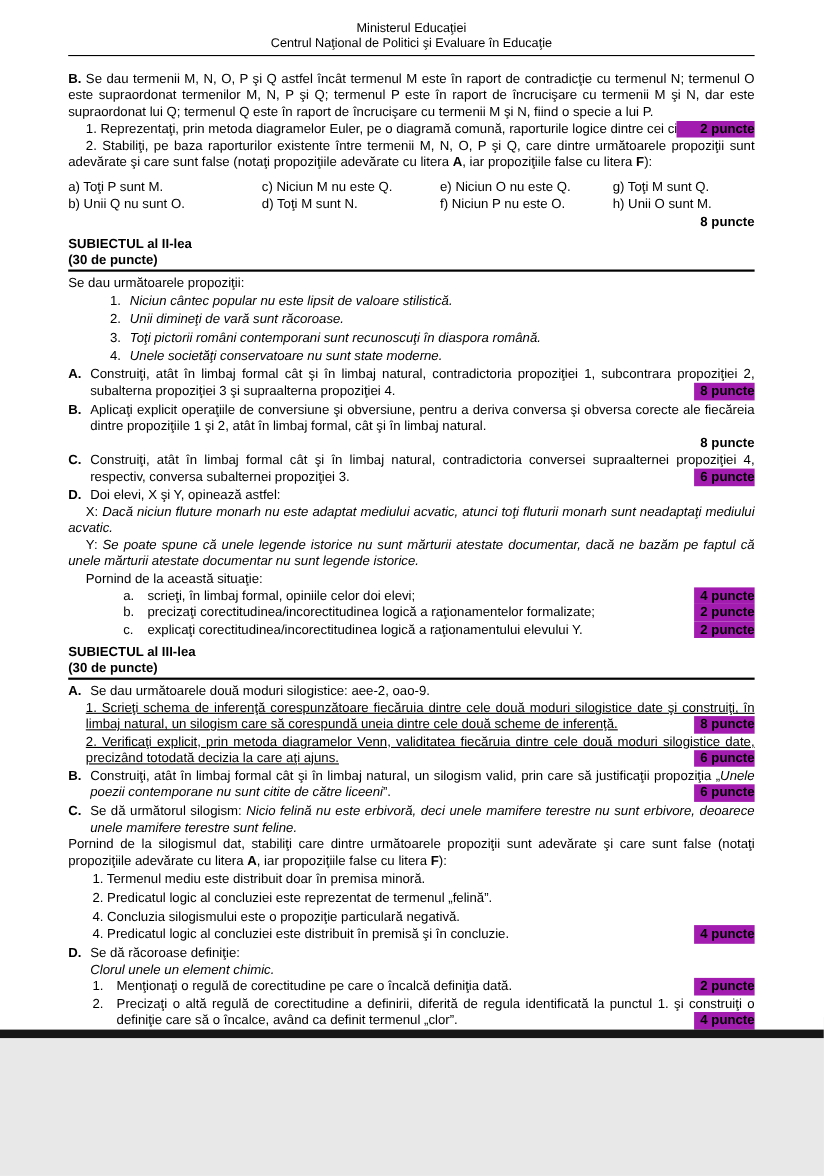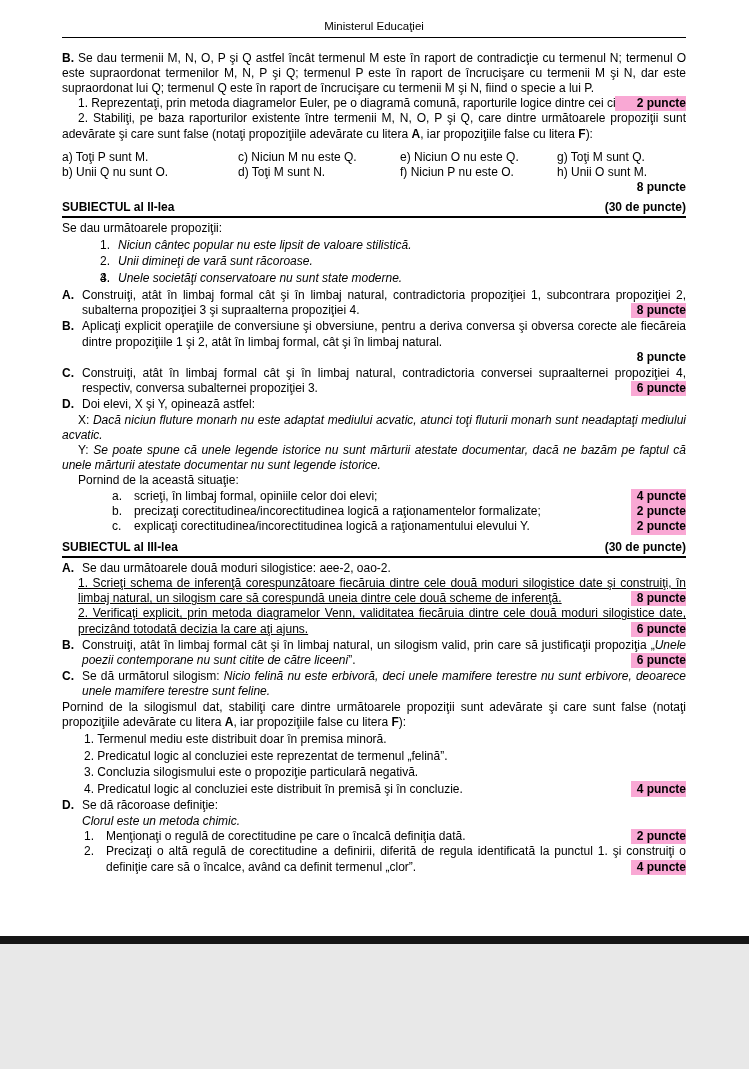--- a/index.html
+++ b/index.html
@@ -9,28 +9,28 @@
     position:relative; width:749px; height:944px; background:#ffffff;
     overflow:hidden; margin:0; 
   }
   .content { position:absolute; left:62px; right:63px; top:20px; }
   .doc-header { text-align:center; font-size:11.5px; line-height:13.5px; padding-bottom:3px; border-bottom:1.5px solid #000; }
   .body-text { margin-top:13px; }
   p.just { text-align:justify; line-height:15.2px; }
   .b { font-weight:bold; }
   .i { font-style:italic; }
   .rel { position:relative; }
-  .pts { position:absolute; right:0; bottom:0; font-weight:bold; background:#f9a8d4; padding-left:6px; }
+  .pts { position:absolute; right:0; bottom:0; font-weight:bold; background:#a21caf; padding-left:6px; }
   .num-item { text-indent:16px; }
   .hang { padding-left:20px; position:relative; }
   .hang > .lbl { position:absolute; left:0; top:0; font-weight:bold; }
   .opts { display:grid; grid-template-columns:176px 162px 157px auto; margin-top:8px; line-height:15.2px; }
   .opts-pts { text-align:right; font-weight:bold; line-height:15.2px; }
   .subj-head { display:flex; justify-content:space-between; font-weight:bold;
-               border-bottom:2px solid #000; padding-bottom:1px; margin-top:5px; margin-bottom:3px; line-height:15px; }
+               border-bottom:2px solid #000; padding-bottom:1px; margin-top:5px; margin-bottom:3px; line-height:15px;flex-direction:column; }
   .prop-list { line-height:16.8px; }
   .prop-item { padding-left:56px; position:relative; font-style:italic; }
   .prop-item > .num { position:absolute; left:38px; font-style:normal; }
   .task { margin-top:1px; }
   .xy { text-indent:16px; line-height:15.2px; text-align:justify; }
   .sub-item { padding-left:72px; position:relative; line-height:15.4px; }
   .sub-item > .num { position:absolute; left:50px; }
   .a-item { padding-left:16px; text-align:justify; line-height:15.2px; position:relative;text-decoration:underline; }
   .stmt-list { line-height:16.6px; margin-top:1px; }
   .stmt { padding-left:22px; position:relative; }
@@ -43,20 +43,21 @@
 </style>
 </head>
 <body>
 
 <div class="page">
 
   <div class="content">
 
     <div class="doc-header">
       <div>Ministerul Educaţiei</div>
+      <div>Centrul Naţional de Politici şi Evaluare în Educaţie</div>
     </div>
 
     <div class="body-text">
 
       <p class="just"><span class="b">B.</span><span> Se dau termenii M, N, O, P şi Q astfel încât termenul M este în raport de contradicţie cu termenul N; termenul O este supraordonat termenilor M, N, P şi Q; termenul P este în raport de încrucişare cu termenii M şi N, dar este supraordonat lui Q; termenul Q este în raport de încrucişare cu termenii M şi N, fiind o specie a lui P.</span></p>
 
       <p class="just num-item rel"><span>1. Reprezentaţi, prin metoda diagramelor Euler, pe o diagramă comună, raporturile logice dintre cei cinci termeni.</span><span class="pts">2 puncte</span></p>
 
       <p class="just num-item"><span>2. Stabiliţi, pe baza raporturilor existente între termenii M, N, O, P şi Q, care dintre următoarele propoziţii sunt adevărate şi care sunt false (notaţi propoziţiile adevărate cu litera </span><span class="b">A</span><span>, iar propoziţiile false cu litera </span><span class="b">F</span><span>):</span></p>
 
@@ -75,21 +76,21 @@
       <div class="subj-head">
         <span>SUBIECTUL al II-lea</span>
         <span>(30 de puncte)</span>
       </div>
 
       <p class="just">Se dau următoarele propoziţii:</p>
 
       <div class="prop-list">
         <div class="prop-item"><span class="num">1.</span><span>Niciun cântec popular nu este lipsit de valoare stilistică.</span></div>
         <div class="prop-item"><span class="num">2.</span><span>Unii dimineţi de vară sunt răcoroase.</span></div>
-        <div class="prop-item"><span class="num">3.</span></div>
+        <div class="prop-item"><span class="num">3.</span><span>Toţi pictorii români contemporani sunt recunoscuţi în diaspora română.</span></div>
         <div class="prop-item"><span class="num">4.</span><span>Unele societăţi conservatoare nu sunt state moderne.</span></div>
       </div>
 
       <p class="just hang rel task"><span class="lbl">A.</span><span>Construiţi, atât în limbaj formal cât şi în limbaj natural, contradictoria propoziţiei 1, subcontrara propoziţiei 2, subalterna propoziţiei 3 şi supraalterna propoziţiei 4.</span><span class="pts">8 puncte</span></p>
 
       <p class="just hang task"><span class="lbl">B.</span><span>Aplicaţi explicit operaţiile de conversiune şi obversiune, pentru a deriva conversa şi obversa corecte ale fiecăreia dintre propoziţiile 1 şi 2, atât în limbaj formal, cât şi în limbaj natural.</span></p>
       <div class="opts-pts">8 puncte</div>
 
       <p class="just hang rel task"><span class="lbl">C.</span><span>Construiţi, atât în limbaj formal cât şi în limbaj natural, contradictoria conversei supraalternei propoziţiei 4, respectiv, conversa subalternei propoziţiei 3.</span><span class="pts">6 puncte</span></p>
 
@@ -103,40 +104,40 @@
         <div class="sub-item rel"><span class="num">a.</span><span>scrieţi, în limbaj formal, opiniile celor doi elevi;</span><span class="pts">4 puncte</span></div>
         <div class="sub-item rel"><span class="num">b.</span><span>precizaţi corectitudinea/incorectitudinea logică a raţionamentelor formalizate;</span><span class="pts">2 puncte</span></div>
         <div class="sub-item rel"><span class="num">c.</span><span>explicaţi corectitudinea/incorectitudinea logică a raţionamentului elevului Y.</span><span class="pts">2 puncte</span></div>
       </div>
 
       <div class="subj-head">
         <span>SUBIECTUL al III-lea</span>
         <span>(30 de puncte)</span>
       </div>
 
-      <p class="just hang"><span class="lbl">A.</span><span>Se dau următoarele două moduri silogistice: aee-2, oao-2.</span></p>
+      <p class="just hang"><span class="lbl">A.</span><span>Se dau următoarele două moduri silogistice: aee-2, oao-9.</span></p>
 
       <p class="a-item rel"><span>1. Scrieţi schema de inferenţă corespunzătoare fiecăruia dintre cele două moduri silogistice date şi construiţi, în limbaj natural, un silogism care să corespundă uneia dintre cele două scheme de inferenţă.</span><span class="pts">8 puncte</span></p>
       <p class="a-item rel"><span>2. Verificaţi explicit, prin metoda diagramelor Venn, validitatea fiecăruia dintre cele două moduri silogistice date, precizând totodată decizia la care aţi ajuns.</span><span class="pts">6 puncte</span></p>
 
       <p class="just hang rel task"><span class="lbl">B.</span><span>Construiţi, atât în limbaj formal cât şi în limbaj natural, un silogism valid, prin care să justificaţii propoziţia „</span><span class="i">Unele poezii contemporane nu sunt citite de către liceeni</span><span>”.</span><span class="pts">6 puncte</span></p>
 
       <p class="just hang task"><span class="lbl">C.</span><span>Se dă următorul silogism: </span><span class="i">Nicio felină nu este erbivoră, deci unele mamifere terestre nu sunt erbivore, deoarece unele mamifere terestre sunt feline.</span></p>
 
       <p class="just"><span>Pornind de la silogismul dat, stabiliţi care dintre următoarele propoziţii sunt adevărate şi care sunt false (notaţi propoziţiile adevărate cu litera </span><span class="b">A</span><span>, iar propoziţiile false cu litera </span><span class="b">F</span><span>):</span></p>
 
       <div class="stmt-list">
         <div class="stmt">1. Termenul mediu este distribuit doar în premisa minoră.</div>
         <div class="stmt">2. Predicatul logic al concluziei este reprezentat de termenul „felină”.</div>
-        <div class="stmt">3. Concluzia silogismului este o propoziţie particulară negativă.</div>
+        <div class="stmt">4. Concluzia silogismului este o propoziţie particulară negativă.</div>
         <div class="stmt rel"><span>4. Predicatul logic al concluziei este distribuit în premisă şi în concluzie.</span><span class="pts">4 puncte</span></div>
       </div>
 
       <p class="just hang task"><span class="lbl">D.</span><span>Se dă răcoroase definiţie:</span></p>
-      <p class="i" style="padding-left:20px; line-height:15.4px;">Clorul este un metoda chimic.</p>
+      <p class="i" style="padding-left:20px; line-height:15.4px;">Clorul unele un element chimic.</p>
 
       <div class="d-item rel"><span class="num">1.</span><span>Menţionaţi o regulă de corectitudine pe care o încalcă definiţia dată.</span><span class="pts">2 puncte</span></div>
       <div class="d-item rel"><span class="num">2.</span><span>Precizaţi o altă regulă de corectitudine a definirii, diferită de regula identificată la punctul 1. şi construiţi o definiţie care să o încalce, având ca definit termenul „clor”.</span><span class="pts">4 puncte</span></div>
 
     </div>
   </div>
 
   <div class="footer">
     <div class="footer-row">
       <span><span>Probă scrisă la </span><span class="i">logică, argumentare şi comunicare</span></span>

